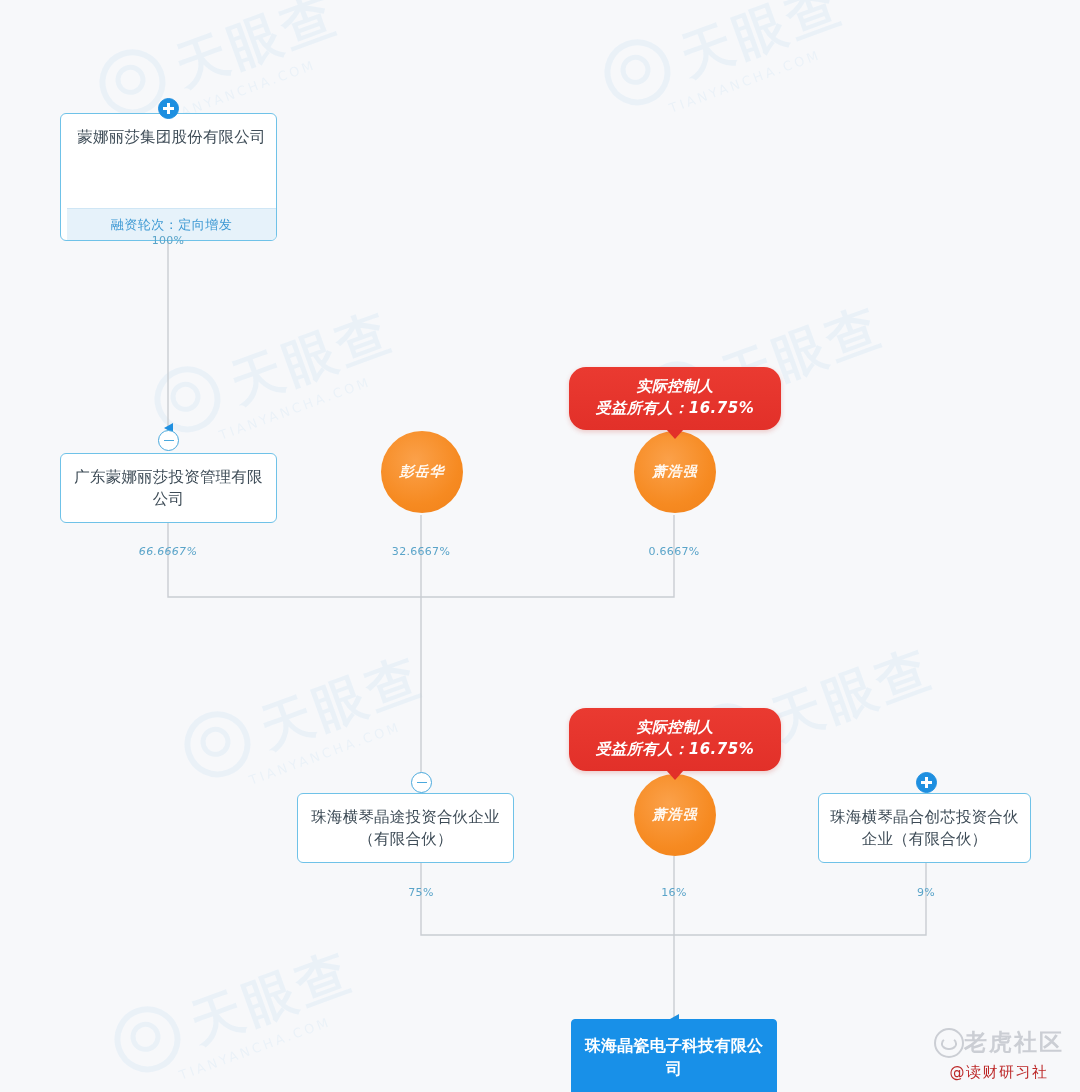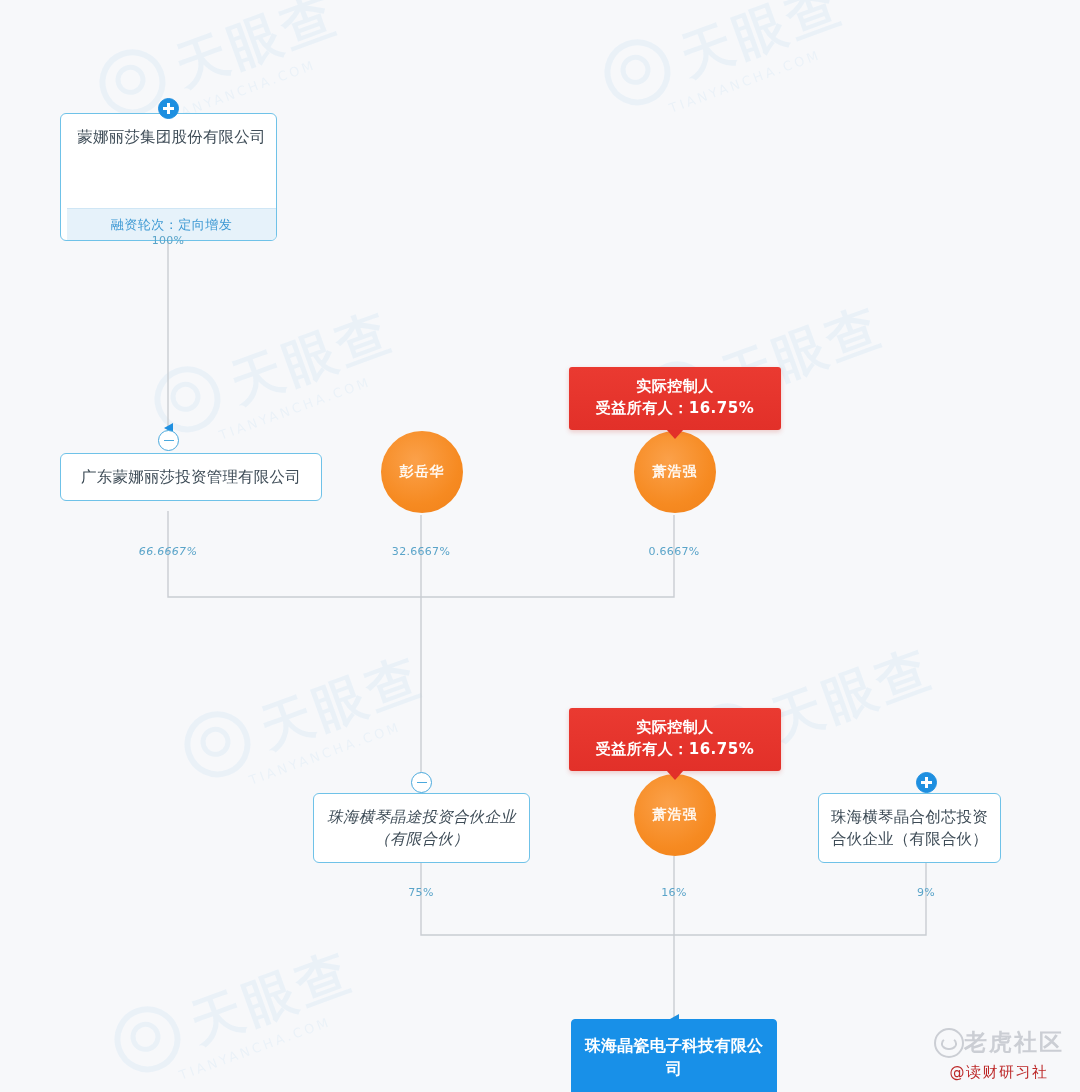--- a/index.html
+++ b/index.html
@@ -124,20 +124,21 @@
     background: radial-gradient(circle at 42% 36%, #fba14a 0%, #f68a21 62%, #f0811a 100%);
     display: flex;
     align-items: center;
     justify-content: center;
     color: #fff9f2;
     font-size: 14px;
     font-weight: 700;
     letter-spacing: 1px;
     text-align: left;
     box-shadow: 0 0 0 0 rgba(0,0,0,0);
+    font-style: italic;
   }
 
   
   .badge {
     position: absolute;
     width: 21px;
     height: 21px;
     border-radius: 50%;
     z-index: 5;
     display: flex;
@@ -180,26 +181,27 @@
     transform: translateX(-50%);
     letter-spacing: 0.3px;
   }
 
   
   .tooltip {
     position: absolute;
     z-index: 6;
     background: #e8342c;
     background: linear-gradient(180deg, #ea3a31 0%, #e23029 100%);
-    border-radius: 3px;
+    border-radius: 17px;
     color: #ffffff;
     text-align: center;
     padding: 9px 24px 10px;
     box-sizing: border-box;
     box-shadow: 0 2px 5px rgba(200,40,30,0.22);
+    font-style: italic;
   }
   .tooltip .t-line1 {
     display: block;
     font-size: 15px;
     font-weight: 700;
     line-height: 1.45;
     letter-spacing: 0.5px;
   }
   .tooltip .t-line2 {
     display: block;
@@ -320,53 +322,53 @@
 <div class="edge-label" style="left:421px; top:886px;">75%</div>
 <div class="edge-label" style="left:674px; top:886px;">16%</div>
 <div class="edge-label" style="left:926px; top:886px;">9%</div>
 
 <div class="node box-node" style="left:60px; top:113px; width:217px;padding-left:6px;">
   <span class="box-title">蒙娜丽莎集团股份有限公司</span>
   <span class="box-sub">融资轮次：定向增发</span>
 </div>
 <div class="badge plus" style="left:158px; top:98px;"></div>
 
-<div class="node box-node" style="left:60px; top:453px; width:262px;">
+<div class="node box-node" style="left:60px; top:453px; width:217px;">
   <span class="box-title">广东蒙娜丽莎投资管理有限公司</span>
 </div>
 <div class="badge minus" style="left:158px; top:430px;"></div>
 
 <div class="node circle-node" style="left:381px; top:431px; width:82px; height:82px;">
   <span>彭岳华</span>
 </div>
 
 <div class="node circle-node" style="left:634px; top:431px; width:82px; height:82px;">
   <span>萧浩强</span>
 </div>
 <div class="tooltip" style="left:569px; top:367px; width:212px;">
   <span class="t-line1">实际控制人</span>
   <span class="t-line2">受益所有人：16.75%</span>
   <span class="t-arrow"></span>
 </div>
 
-<div class="node box-node" style="left:313px; top:793px; width:217px;font-style:italic;">
+<div class="node box-node" style="left:297px; top:793px; width:217px;">
   <span class="box-title">珠海横琴晶途投资合伙企业（有限合伙）</span>
 </div>
 <div class="badge minus" style="left:411px; top:772px;"></div>
 
 <div class="node circle-node" style="left:634px; top:774px; width:82px; height:82px;">
   <span>萧浩强</span>
 </div>
 <div class="tooltip" style="left:569px; top:708px; width:212px;">
   <span class="t-line1">实际控制人</span>
   <span class="t-line2">受益所有人：16.75%</span>
   <span class="t-arrow"></span>
 </div>
 
-<div class="node box-node" style="left:818px; top:793px; width:183px;">
+<div class="node box-node" style="left:818px; top:793px; width:213px;">
   <span class="box-title">珠海横琴晶合创芯投资合伙企业（有限合伙）</span>
 </div>
 <div class="badge plus" style="left:916px; top:772px;"></div>
 
 <div class="node box-node solid" style="left:571px; top:1019px; width:206px;">
   <span class="box-title">珠海晶瓷电子科技有限公司</span>
 </div>
 
 <div id="community-watermark">
   <div class="cw-top">

